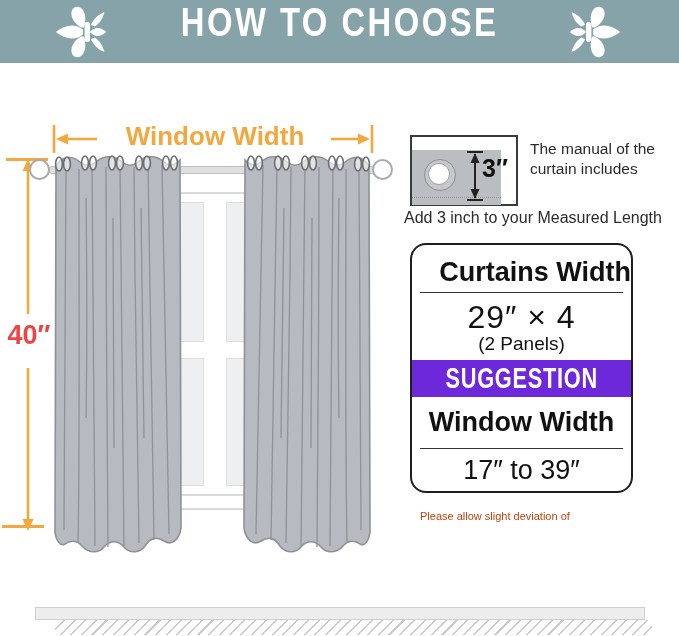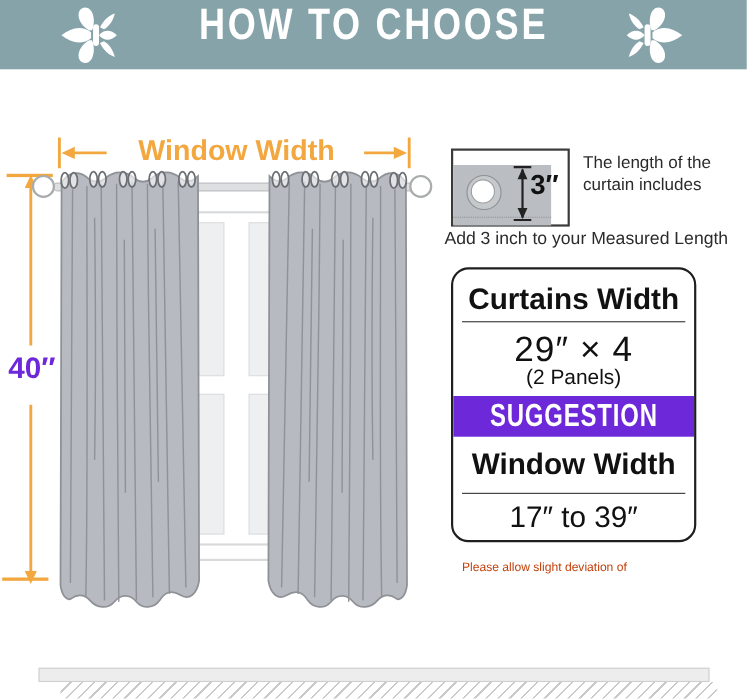--- a/index.html
+++ b/index.html
@@ -21,21 +21,21 @@
   .fleur svg { width:100%; height:100%; }
   .fleur-left  { left:54px;  transform:rotate(-90deg); }
   .fleur-right { left:568px; transform:rotate(90deg); }
   .ww-label {
     position:absolute; left:108px; top:121px; width:214px; text-align:center;
     font-size:26px; font-weight:700; color:#F2A73F;
   }
   .ww-arrows { position:absolute; left:50px; top:120px; }
   .h-measure-label {
     position:absolute; left:2px; top:320px; width:54px; text-align:center;
-    font-size:27px; font-weight:700; color:#6d28d9;
+    font-size:27px; font-weight:700; color:#ef4444;
   }
   .v-arrow { position:absolute; left:14px; top:156px; }
   .tick-h { position:absolute; background:#F2A73F; height:3px; width:42px; }
   .tick-top { left:6px; top:158px; }
   .tick-bottom { left:2px; top:525px; }
   
   .rod {
     position:absolute; left:48px; top:166px; width:336px; height:8px;
     background:#DDDFE1; border:1px solid #bdbfc1; border-radius:4px;
   }
@@ -92,21 +92,21 @@
   .add-note {
     position:absolute; left:404px; top:209px; width:275px;
     font-size:16px; color:#2b2b2b; white-space:nowrap;
   }
   
   .size-table {
     position:absolute; left:410px; top:243px; width:223px; height:250px;
     background:#fff; border:2.5px solid #1f1f1f; border-radius:16px; overflow:hidden;
   }
   .st-row { position:absolute; left:0; width:100%; text-align:center; color:#111; }
-  .st-curtains-header { top:12px; font-size:27px; font-weight:700; }
+  .st-curtains-header { top:12px; font-size:27px; font-weight:700;text-align:right; }
   .st-div1 { position:absolute; left:8px; right:8px; top:47px; border-top:1.5px solid #333; }
   .st-value { top:54px; font-size:32px; font-weight:400; letter-spacing:1px; }
   .st-panels { top:88px; font-size:19px; }
   .st-band {
     position:absolute; left:0; top:115px; width:100%; height:37px; background:#6d28d9;
     display:flex; align-items:center; justify-content:center;
   }
   .st-band-text {
     color:#fff; font-size:29px; font-weight:800; letter-spacing:1px; transform:scaleX(0.75);
   }
@@ -253,21 +253,21 @@
         <line x1="11" y1="5" x2="11" y2="49"></line>
       </g>
       <g fill="#222">
         <polygon points="11,4 6.5,14 15.5,14"></polygon>
         <polygon points="11,50 6.5,40 15.5,40"></polygon>
       </g>
     </svg>
     <div class="grommet-len">3″</div>
   </div>
   <div class="grommet-note">
-    <div>The length of the</div>
+    <div>The manual of the</div>
     <div>curtain includes</div>
   </div>
   <div class="add-note">Add 3 inch to your Measured Length</div>
 
   <div class="size-table">
     <div class="st-row st-curtains-header">Curtains Width</div>
     <div class="st-div1"></div>
     <div class="st-row st-value">29″ × 4</div>
     <div class="st-row st-panels">(2 Panels)</div>
     <div class="st-band">

